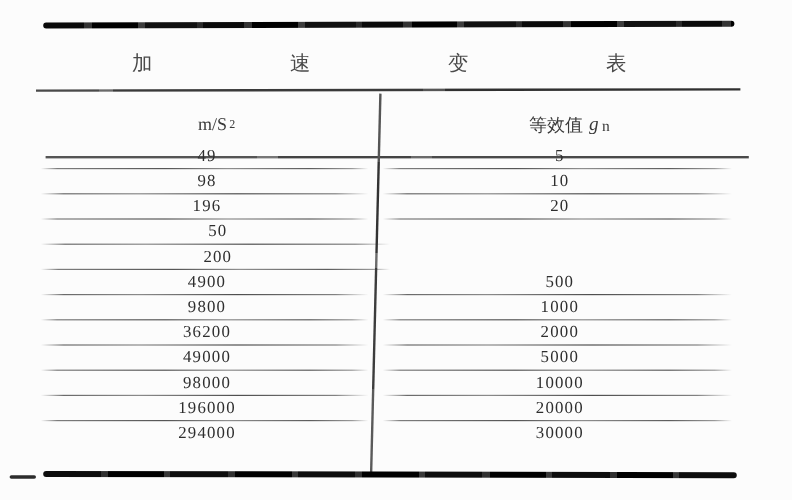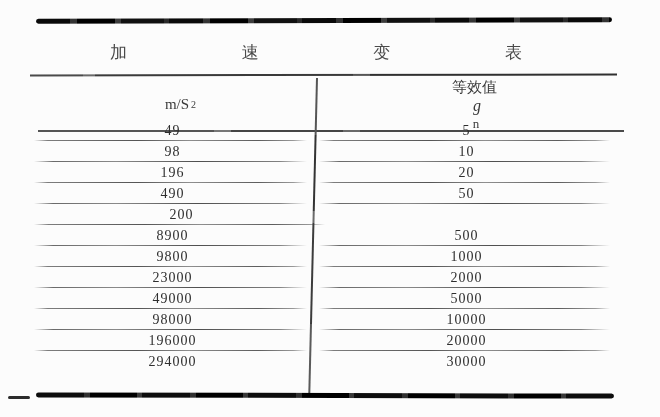--- a/index.html
+++ b/index.html
@@ -52,21 +52,21 @@
   }
   .header-row{
     position:absolute;left:38px;top:76px;width:588px;height:56px;
     display:flex;
   }
   .header-row .cell{
     display:flex;align-items:center;justify-content:center;
     font-size:15px;color:#3a3a3a;
   }
   .header-row .col1{width:285px;}
-  .header-row .col2{width:303px;flex-direction:column;}
+  .header-row .col2{width:303px;}
   .header-row::after{
     content:'';position:absolute;left:0;right:2px;bottom:0;height:2px;
     background:linear-gradient(90deg,
       #555 0 30%, #777 30% 33%, #444 33% 52%,
       #6a6a6a 52% 55%, #4a4a4a 55% 100%);
   }
   sup.hdr-sup{font-size:10px;color:#3a3a3a;margin-left:2px;}
   .g-sym{font-style:italic;font-size:16px;margin-left:5px;}
   .n-sym{font-size:13px;margin-left:3px;position:relative;top:1px;}
   .table-body{
@@ -139,36 +139,35 @@
       </div>
       <div class="data-row">
         <div class="cell col1">98</div>
         <div class="cell col2">10</div>
       </div>
       <div class="data-row">
         <div class="cell col1">196</div>
         <div class="cell col2">20</div>
       </div>
       <div class="data-row">
-        <div class="cell col1">490</div>
         <div class="cell col2">50</div>
       </div>
       <div class="data-row">
         <div class="cell col2">200</div>
       </div>
       <div class="data-row">
-        <div class="cell col1">8900</div>
+        <div class="cell col1">4900</div>
         <div class="cell col2">500</div>
       </div>
       <div class="data-row">
         <div class="cell col1">9800</div>
         <div class="cell col2">1000</div>
       </div>
       <div class="data-row">
-        <div class="cell col1">23000</div>
+        <div class="cell col1">36200</div>
         <div class="cell col2">2000</div>
       </div>
       <div class="data-row">
         <div class="cell col1">49000</div>
         <div class="cell col2">5000</div>
       </div>
       <div class="data-row">
         <div class="cell col1">98000</div>
         <div class="cell col2">10000</div>
       </div>

